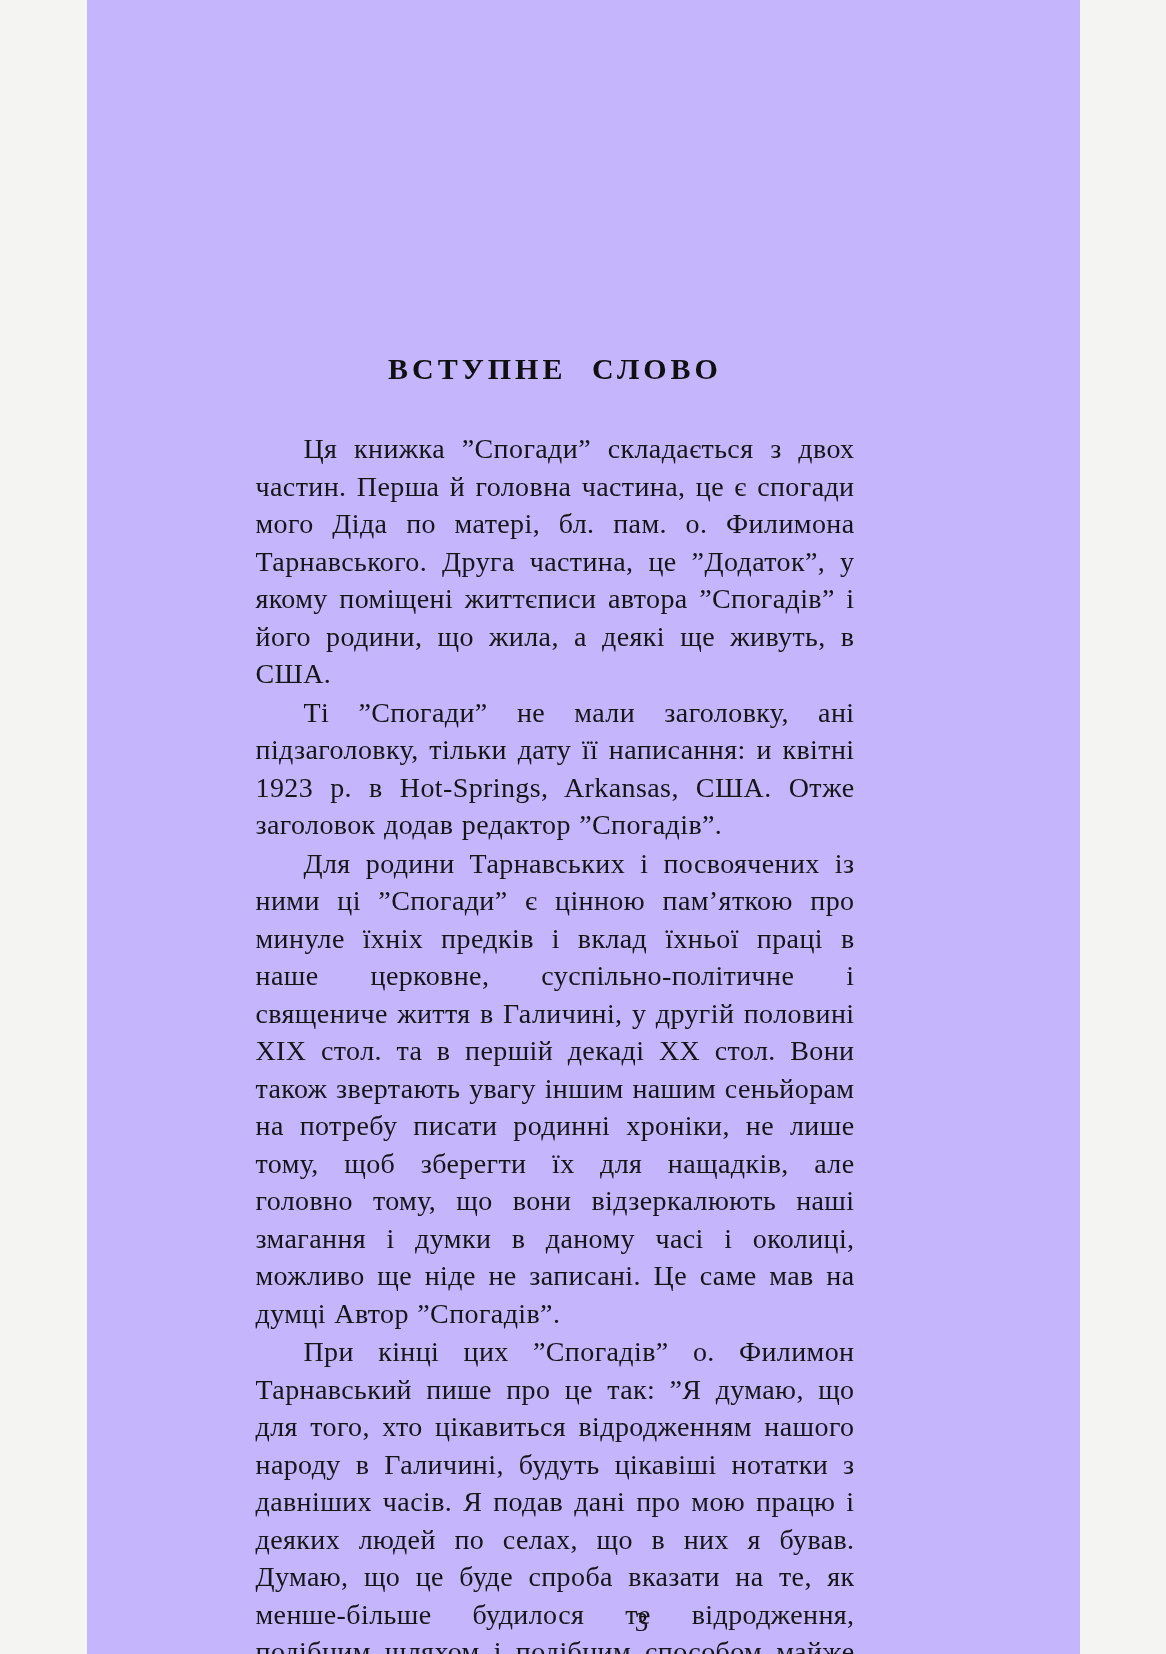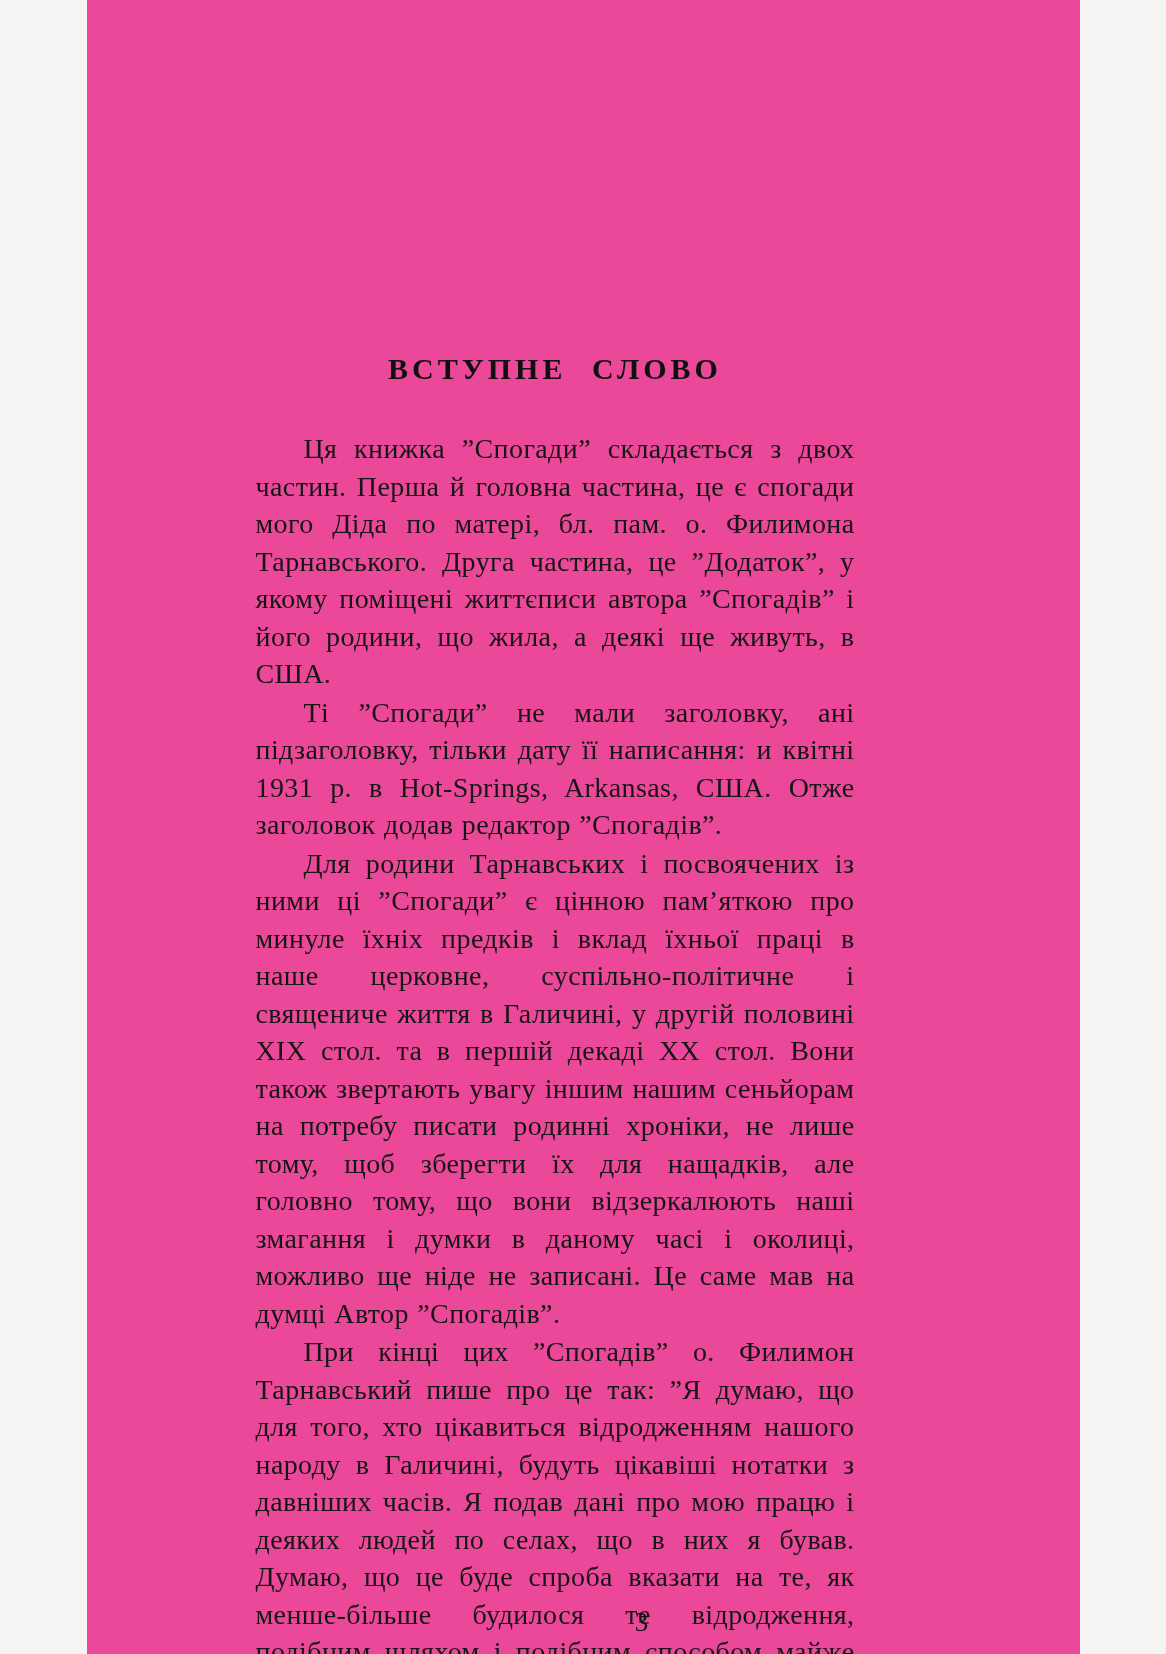--- a/index.html
+++ b/index.html
@@ -5,21 +5,21 @@
   html, body {
     margin: 0;
     padding: 0;
     background: #f4f4f2;
   }
   .page {
     position: relative;
     width: 993px;
     height: 1654px;
     margin: 0 auto;
-    background: #ec4899;
+    background: #c4b5fd;
     color: #141414;
     font-family: "Liberation Serif", "DejaVu Serif", serif;
     box-sizing: border-box;
     padding: 352px 224px 0 168px;
     overflow: hidden;
   }
   .title {
     font-size: 30px;
     font-weight: bold;
     text-align: center;
@@ -50,20 +50,20 @@
 </style>
 </head>
 <body>
 
 <div class="page">
 
   <h1 class="title">ВСТУПНЕ СЛОВО</h1>
 
   <div class="body-text">
     <p>Ця книжка ”Спогади” складається з двох частин. Перша й головна частина, це є спогади мого Діда по матері, бл. пам. о. Филимона Тарнавського. Друга частина, це ”Додаток”, у якому поміщені життєписи автора ”Спогадів” і його родини, що жила, а деякі ще живуть, в США.</p>
-    <p>Ті ”Спогади” не мали заголовку, ані підзаголовку, тільки дату її написання: и квітні 1931 р. в Hot-Springs, Arkansas, США. Отже заголовок додав редактор ”Спогадів”.</p>
+    <p>Ті ”Спогади” не мали заголовку, ані підзаголовку, тільки дату її написання: и квітні 1923 р. в Hot-Springs, Arkansas, США. Отже заголовок додав редактор ”Спогадів”.</p>
     <p>Для родини Тарнавських і посвоячених із ними ці ”Спогади” є цінною пам’яткою про минуле їхніх предків і вклад їхньої праці в наше церковне, суспільно-політичне і священиче життя в Галичині, у другій половині XIX стол. та в першій декаді XX стол. Вони також звертають увагу іншим нашим сеньйорам на потребу писати родинні хроніки, не лише тому, щоб зберегти їх для нащадків, але головно тому, що вони відзеркалюють наші змагання і думки в даному часі і околиці, можливо ще ніде не записані. Це саме мав на думці Автор ”Спогадів”.</p>
     <p>При кінці цих ”Спогадів” о. Филимон Тарнавський пише про це так: ”Я думаю, що для того, хто цікавиться відродженням нашого народу в Галичині, будуть цікавіші нотатки з давніших часів. Я подав дані про мою працю і деяких людей по селах, що в них я бував. Думаю, що це буде спроба вказати на те, як менше-більше будилося те відродження, подібним шляхом і подібним способом майже по всіх наших селах Східньої Галичини”.</p>
   </div>
 
   <div class="page-number">3</div>
 
 </div>
 
 </body></html>

